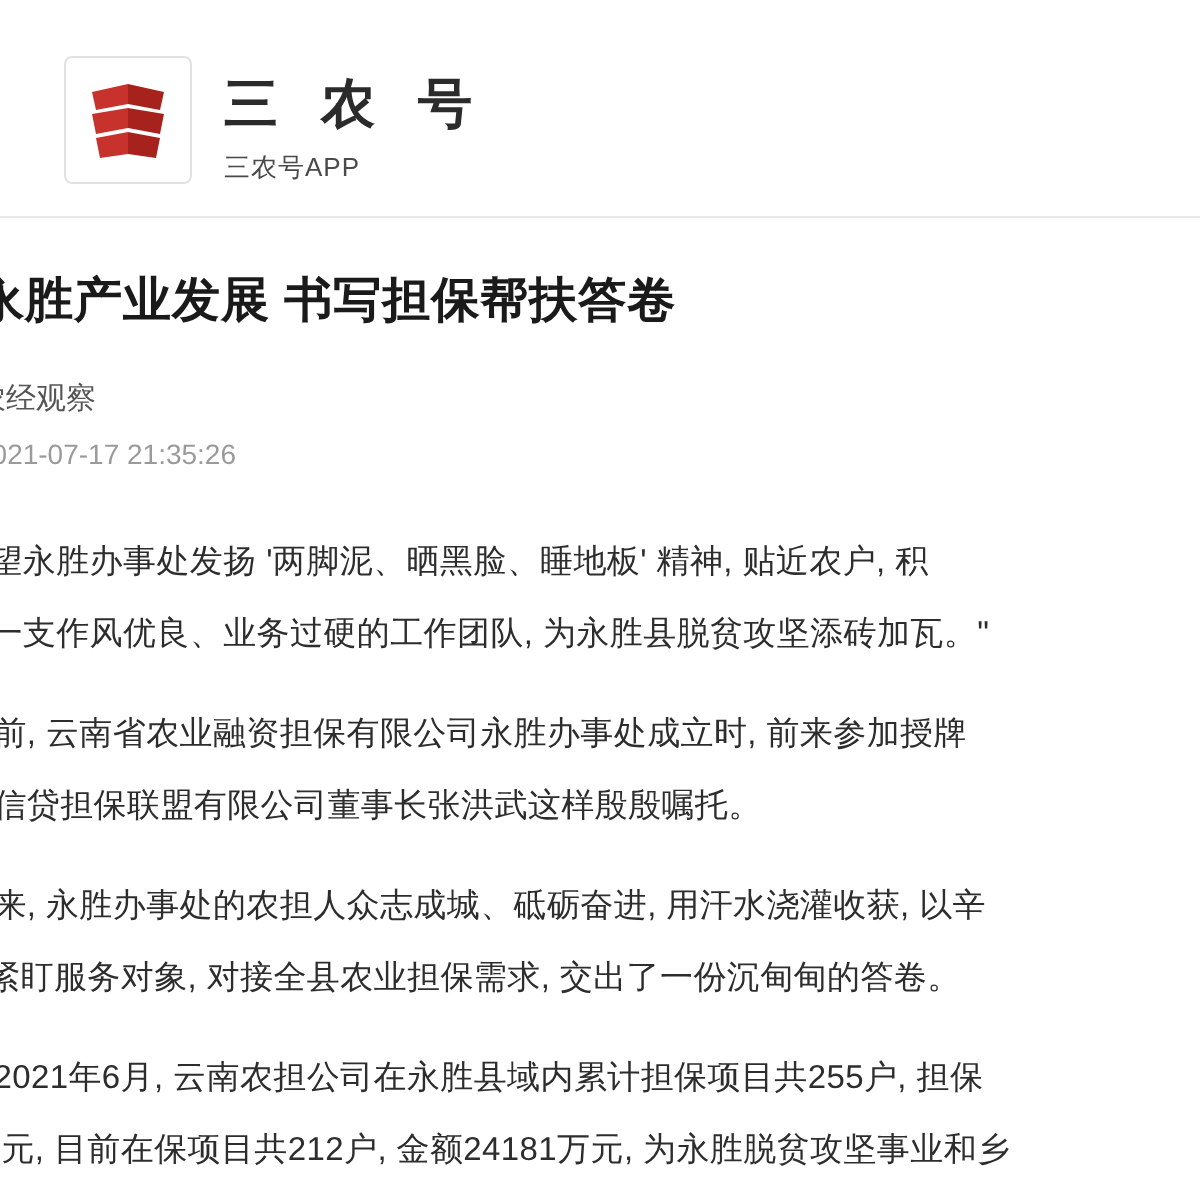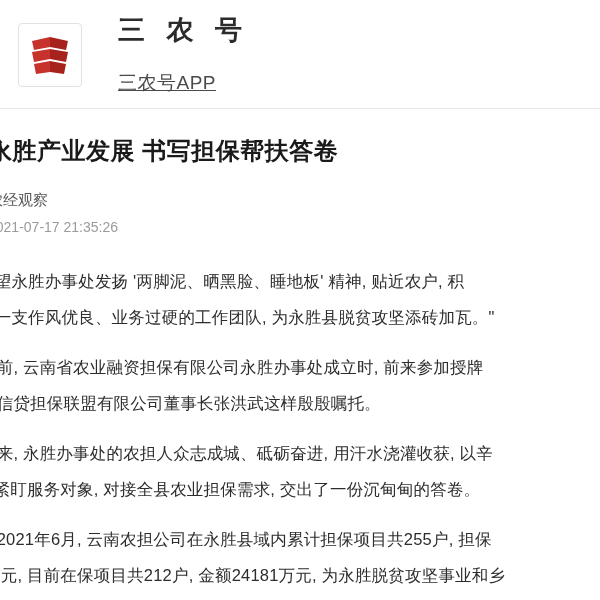--- a/index.html
+++ b/index.html
@@ -18,25 +18,24 @@
     width: 600px;
     height: 600px;
     background: #ffffff;
     box-sizing: border-box;
     overflow: hidden;
   }
 
   
   .header {
     display: flex;
-    align-items: center;
-    padding: 18px 0 16px 14px;
+    align-items: flex-end;
+    padding: 18px 0 16px 28px;
     height: 108px;
     box-sizing: border-box;
-    gap: 20px;
   }
   .logo {
     width: 62px;
     height: 62px;
     border: 1px solid #e2e2e2;
     border-radius: 4px;
     background: #ffffff;
     display: flex;
     align-items: center;
     justify-content: center;
@@ -52,26 +51,25 @@
     justify-content: center;
   }
   .brand-title {
     font-size: 27px;
     font-weight: 700;
     color: #2b2b2b;
     letter-spacing: 7px;
     line-height: 1.15;
   }
   .brand-sub {
-    margin-top: 26px;
-    font-size: 19px;
+    margin-top: 8px;
+    font-size: 13px;
     color: #4a4a4a;
     letter-spacing: 0.5px;
     line-height: 1.2;
-    text-decoration: underline;
   }
 
   .divider {
     width: 100%;
     height: 1px;
     background: #e8e8e8;
   }
 
   
   .article {

